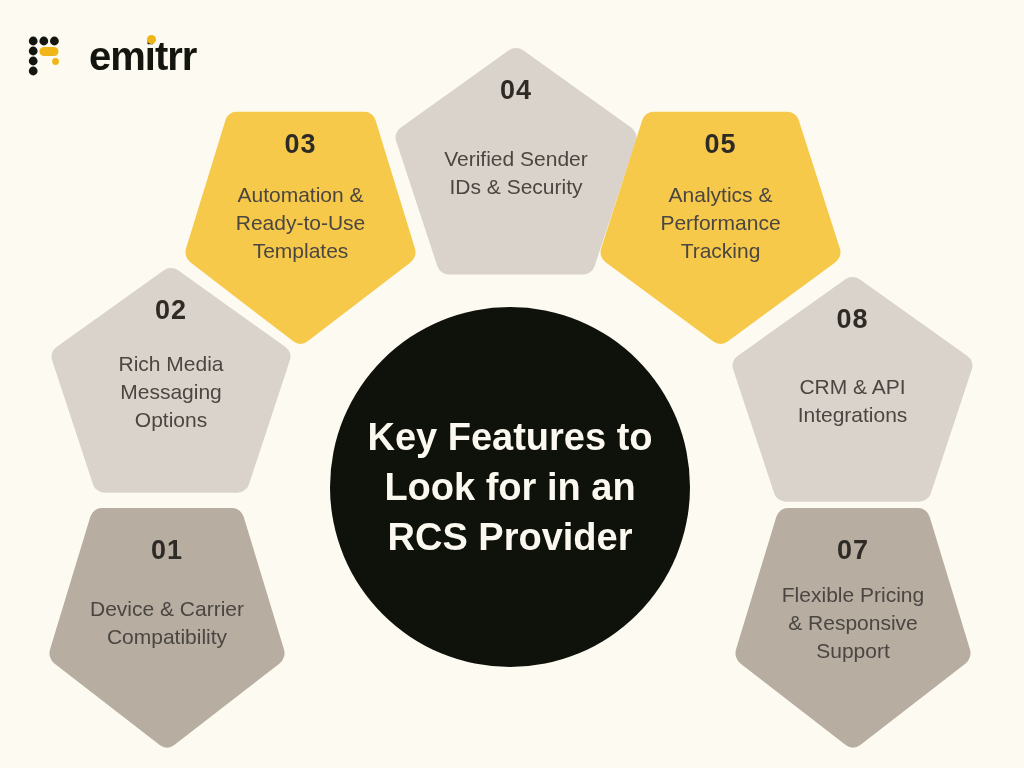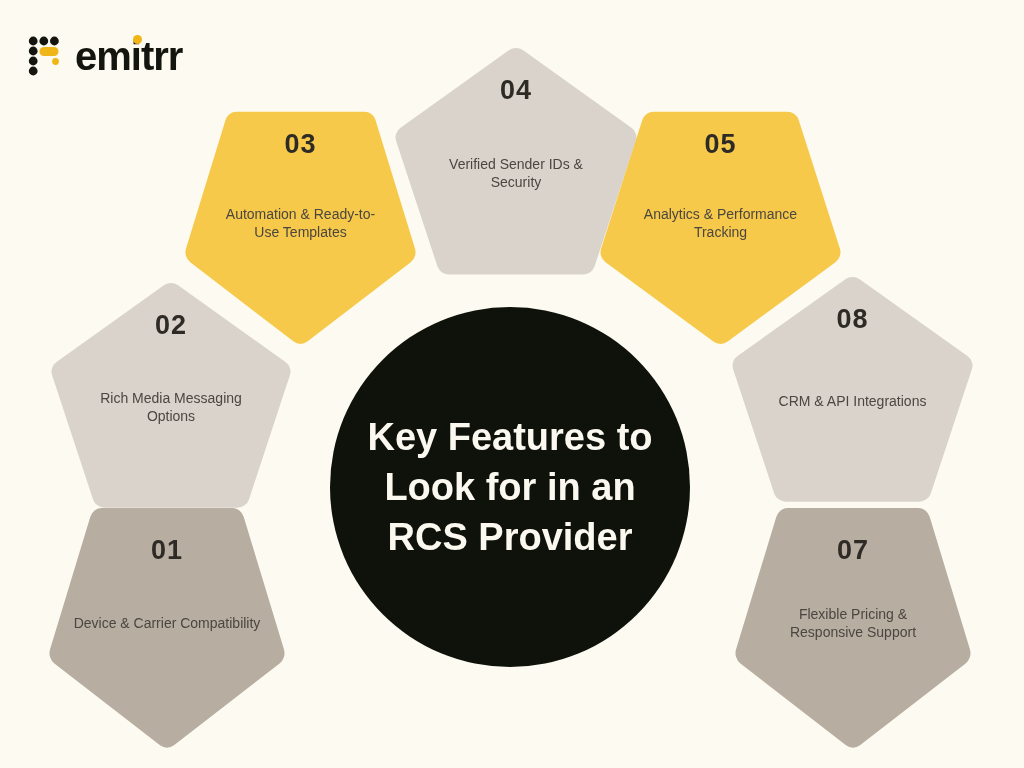--- a/index.html
+++ b/index.html
@@ -2,44 +2,44 @@
 <html><head>
 <meta charset="utf-8">
 <style>
   html,body{margin:0;padding:0;}
   body{font-family:"Liberation Sans","DejaVu Sans",sans-serif;}
   .canvas{position:relative;width:1024px;height:768px;overflow:hidden;
     --number-color:#2e2a26;--title-color:#4b4641;--logo-color:#15150f;
     --logo-accent:#f0b517;--circle-text:#fbf8ef;}
 
   
-  .logo{position:absolute;left:28px;top:32px;display:flex;align-items:center;gap:9px;}
+  .logo{position:absolute;left:28px;top:32px;display:flex;align-items:center;gap:23px;}
   .logo-icon{width:38px;height:42px;display:block;}
   .logo-icon .dot{fill:var(--logo-color);}
   .logo-icon .accent{fill:var(--logo-accent);}
   .logo-word{position:relative;font-size:40px;line-height:1.2;font-weight:700;
     letter-spacing:-1px;color:var(--logo-color);}
   .logo-idot{position:absolute;left:58px;top:3px;width:9px;height:9px;border-radius:50%;
     background:var(--logo-accent);}
 
   
   .node{position:absolute;}
   .node svg.pent{position:absolute;inset:0;width:100%;height:100%;display:block;}
   .node .content{position:absolute;inset:0;display:flex;flex-direction:column;
     align-items:center;text-align:center;padding:26px 14px 40px;}
   .node.pd .content{padding-bottom:62px;}
   .node.pd-big .content{padding-top:36px;padding-bottom:72px;}
   .num{font-size:27px;font-weight:700;letter-spacing:1px;color:var(--number-color);line-height:1.2;}
-  .title{margin:auto 0;font-size:14px;line-height:1.33;color:var(--title-color);max-width:168px;}
+  .title{margin:auto 0;font-size:21px;line-height:1.33;color:var(--title-color);max-width:168px;}
   .w-wide .title{max-width:190px;}
   .w-narrow .title{max-width:160px;}
 
   
   .node-01{left:48px; top:498px;width:238px;height:254px;}
-  .node-02{left:50px; top:283px;width:242px;height:230px;}
+  .node-02{left:50px; top:268px;width:242px;height:230px;}
   .node-03{left:184px;top:102px;width:233px;height:246px;}
   .node-04{left:394px;top:48px; width:244px;height:232px;}
   .node-05{left:599px;top:102px;width:243px;height:246px;}
   .node-06{left:731px;top:277px;width:243px;height:230px;}
   .node-07{left:734px;top:498px;width:238px;height:254px;}
 
   
   .center-wrap{position:absolute;left:330px;top:307px;width:360px;height:360px;}
   .center-wrap svg{position:absolute;inset:0;width:100%;height:100%;}
   .center-text{position:absolute;inset:0;display:flex;align-items:center;justify-content:center;

